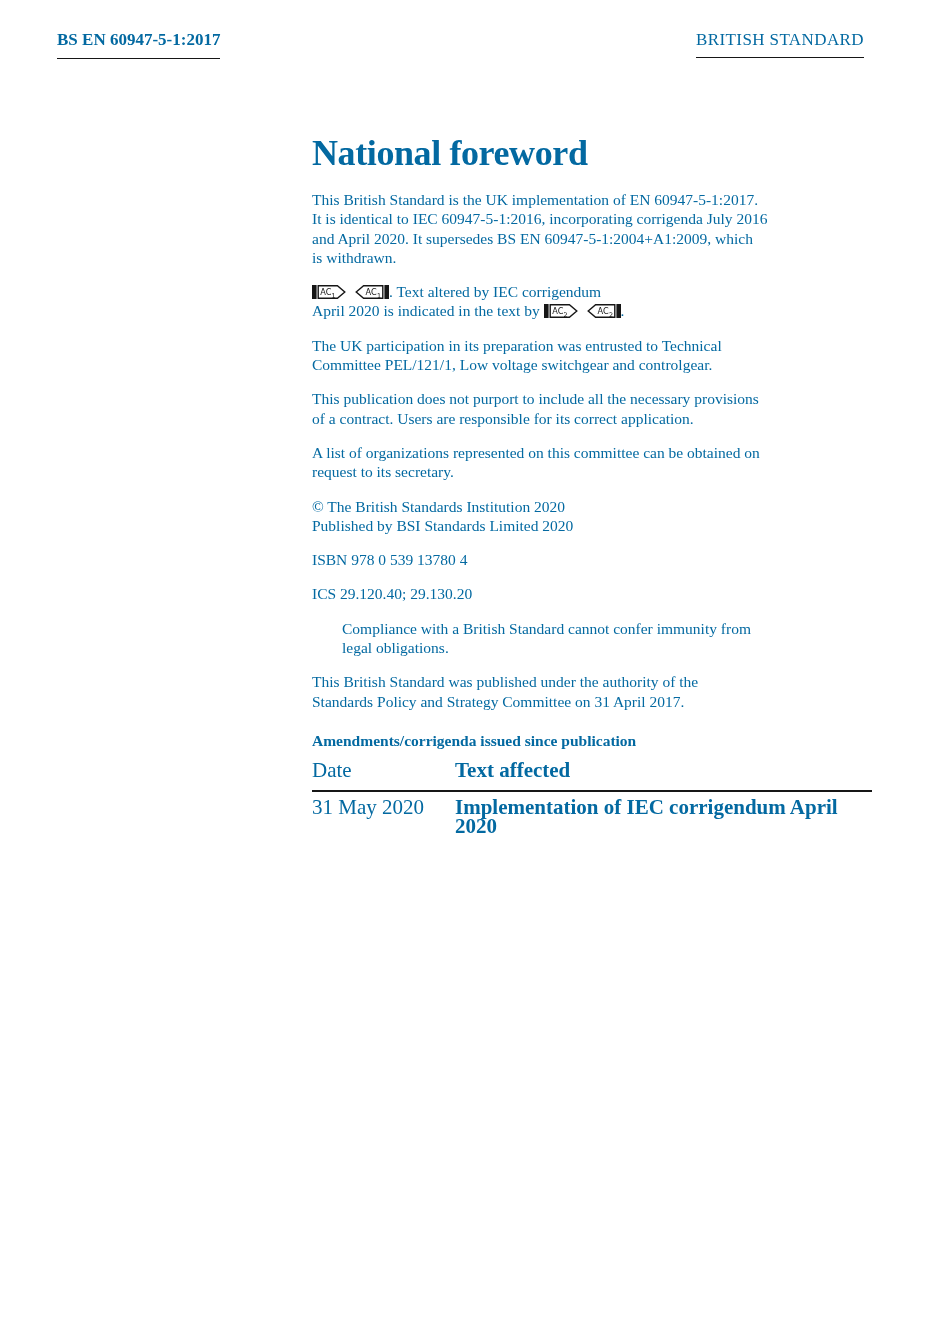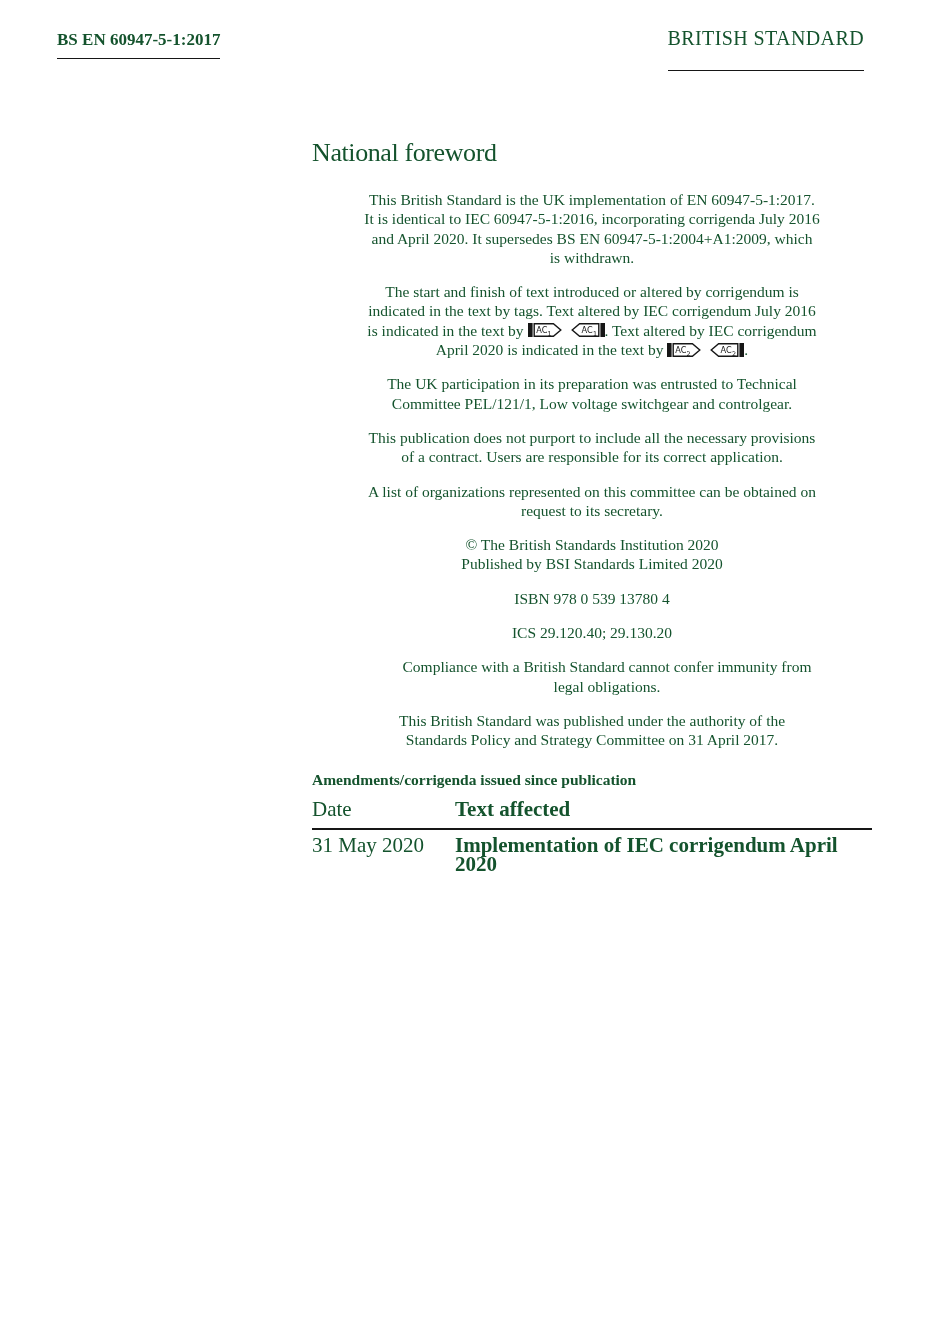--- a/index.html
+++ b/index.html
@@ -1,66 +1,65 @@
 <!DOCTYPE html>
 <html><head>
 <meta charset="utf-8">
 <style>
   html, body { margin: 0; padding: 0; background: #ffffff; }
   .page {
     position: relative;
     width: 950px;
     height: 1344px;
     background: #ffffff;
-    color: #14532d;
+    color: #0369a1;
     font-family: "Liberation Serif", serif;
     overflow: hidden;
   }
   .page-header {
     position: absolute;
     top: 31px;
     left: 57px;
     right: 86px;
     display: flex;
     justify-content: space-between;
     align-items: baseline;
   }
   .doc-ref {
     font-size: 17px;
     font-weight: bold;
     line-height: 17px;
     padding-bottom: 10px;
     border-bottom: 1.5px solid #161616;
   }
   .pub-type {
-    font-size: 20px;
+    font-size: 17px;
     line-height: 15px;
     letter-spacing: 0.4px;
-    padding-bottom: 24px;
+    padding-bottom: 10px;
     border-bottom: 1.5px solid #161616;
   }
   .main {
     position: absolute;
     left: 312px;
     top: 140px;
     width: 560px;
   }
   .section-title {
-    font-size: 26px;
+    font-size: 36px;
     line-height: 26px;
-    font-weight: normal;
+    font-weight: bold;
     letter-spacing: -0.4px;
     margin: 0 0 24px 0;
   }
   .para {
     font-size: 15.5px;
     line-height: 19.3px;
     margin: 0 0 15px 0;
     white-space: pre-line;
-    text-align: center;
   }
   .para.bold { font-weight: normal; margin-left: 30px; }
   .ac-tag { vertical-align: -2.5px; }
   .ac-close { margin-left: 9px; }
   .ac-tag text { font-family: "DejaVu Sans", sans-serif; fill: #161616; }
   .amend { margin-top: 20px; }
   .amend-heading {
     font-size: 15.5px;
     line-height: 19.3px;
     font-weight: bold;
@@ -91,23 +90,21 @@
 
   <div class="main">
 
     <h1 class="section-title">National foreword</h1>
 
     <p class="para">This British Standard is the UK implementation of EN 60947-5-1:2017.
 It is identical to IEC 60947-5-1:2016, incorporating corrigenda July 2016
 and April 2020. It supersedes BS EN 60947-5-1:2004+A1:2009, which
 is withdrawn.</p>
 
-    <p class="para"><span>The start and finish of text introduced or altered by corrigendum is
-indicated in the text by tags. Text altered by IEC corrigendum July 2016
-is indicated in the text by </span><svg class="ac-tag" width="34" height="16" viewBox="0 0 34 16">
+    <p class="para"><svg class="ac-tag" width="34" height="16" viewBox="0 0 34 16">
           <rect x="0" y="1" width="4.6" height="14" fill="#161616"></rect>
           <polygon points="6.2,1.7 25.4,1.7 32.8,8 25.4,14.3 6.2,14.3" fill="#ffffff" stroke="#161616" stroke-width="1.4"></polygon>
           <text x="8.2" y="11.4" font-size="8.2">AC</text>
           <text x="19.6" y="13.6" font-size="6.4">1</text>
         </svg><svg class="ac-tag ac-close" width="34" height="16" viewBox="0 0 34 16">
           <polygon points="1.2,8 8.6,1.7 27.8,1.7 27.8,14.3 8.6,14.3" fill="#ffffff" stroke="#161616" stroke-width="1.4"></polygon>
           <rect x="29.4" y="1" width="4.6" height="14" fill="#161616"></rect>
           <text x="10.6" y="11.4" font-size="8.2">AC</text>
           <text x="22" y="13.6" font-size="6.4">1</text>
         </svg><span>. Text altered by IEC corrigendum

